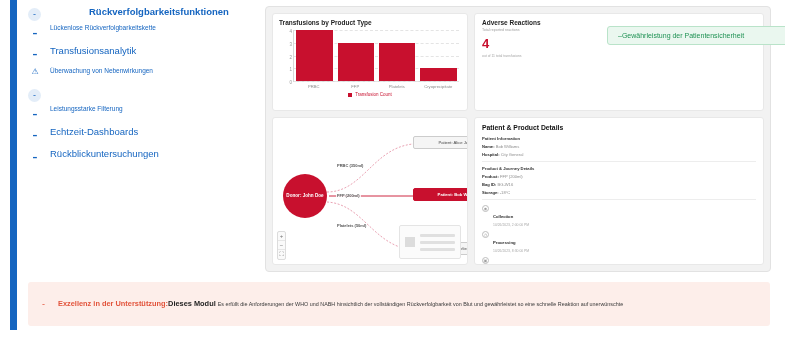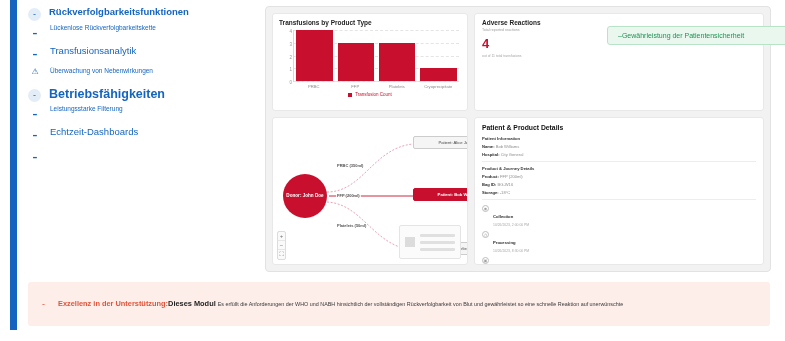--- a/index.html
+++ b/index.html
@@ -30,21 +30,21 @@
     width: 14px; text-align: center; color: #1565c0;
     flex: none; line-height: 1.15;
   }
   .bullet.pill {
     background: #e3edf8; border-radius: 50%;
     width: 13px; height: 13px; font-size: 9px; line-height: 13px;
     margin-top: 2px;
   }
   .nav-label { color: #1565c0; line-height: 1.2; }
 
-  .lvl-head   { font-size: 9.5px; font-weight: 600; }
+  .lvl-head   { font-size: 9.5px; font-weight: 600; margin-left: 40px; }
   .lvl-head-b { font-size: 12.5px; font-weight: 600; }
   .lvl-sm     { font-size: 6.5px; }
   .lvl-md     { font-size: 9.5px; }
   .gap-before { margin-top: 11px; }
 
   .warn-glyph { font-size: 8px; color: #1565c0; }
 
   
   .dashboard {
     position: absolute; left: 265px; top: 6px;
@@ -223,32 +223,32 @@
       <span class="bullet">-</span>
       <span class="nav-label lvl-md">Transfusionsanalytik</span>
     </div>
     <div class="nav-row">
       <span class="bullet warn-glyph">⚠</span>
       <span class="nav-label lvl-sm">Überwachung von Nebenwirkungen</span>
     </div>
 
     <div class="nav-row gap-before">
       <span class="bullet pill">-</span>
-      <span class="nav-label lvl-head-b">Betriebsfähigkeiten</span>
     </div>
     <div class="nav-row">
       <span class="bullet">-</span>
       <span class="nav-label lvl-sm">Leistungsstarke Filterung</span>
     </div>
     <div class="nav-row">
       <span class="bullet">-</span>
       <span class="nav-label lvl-md">Echtzeit-Dashboards</span>
     </div>
     <div class="nav-row">
       <span class="bullet">-</span>
+      <span class="nav-label lvl-md">Rückblickuntersuchungen</span>
     </div>
   </div>
 
   <div class="dashboard">
     <div class="dash-grid">
 
       <div class="panel">
         <div class="panel-title">Transfusions by Product Type</div>
         <div class="chart-area">
           <div class="plot">

